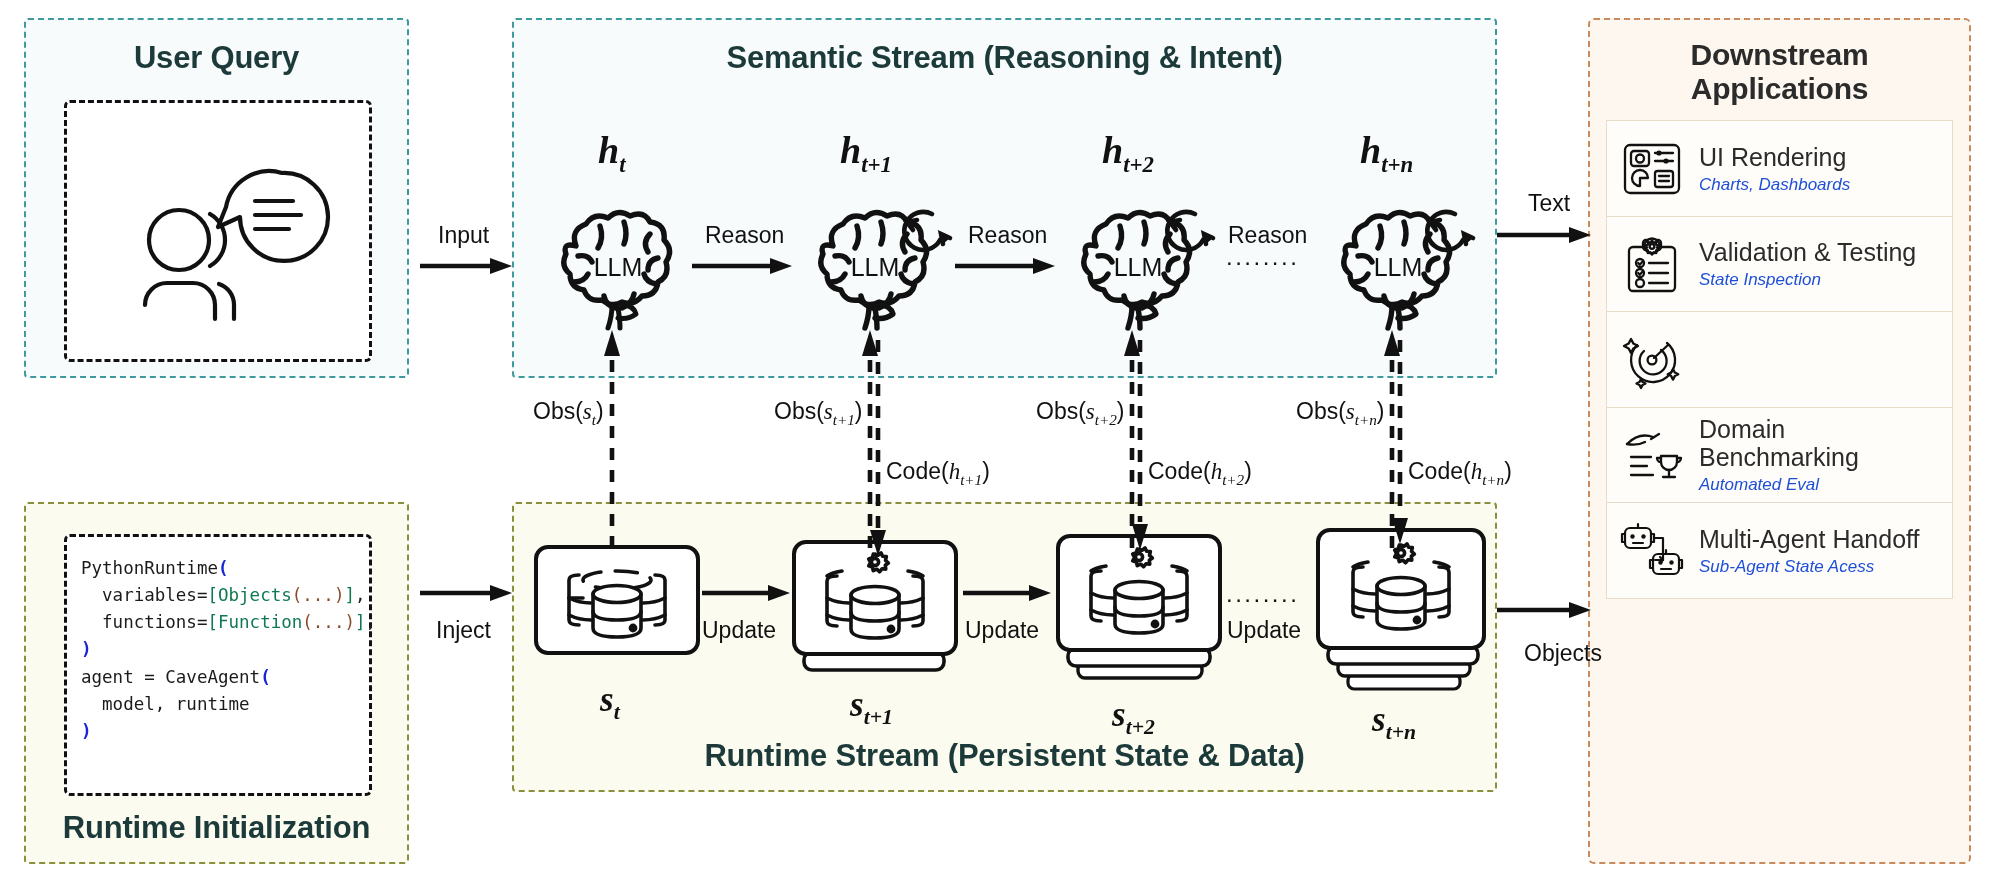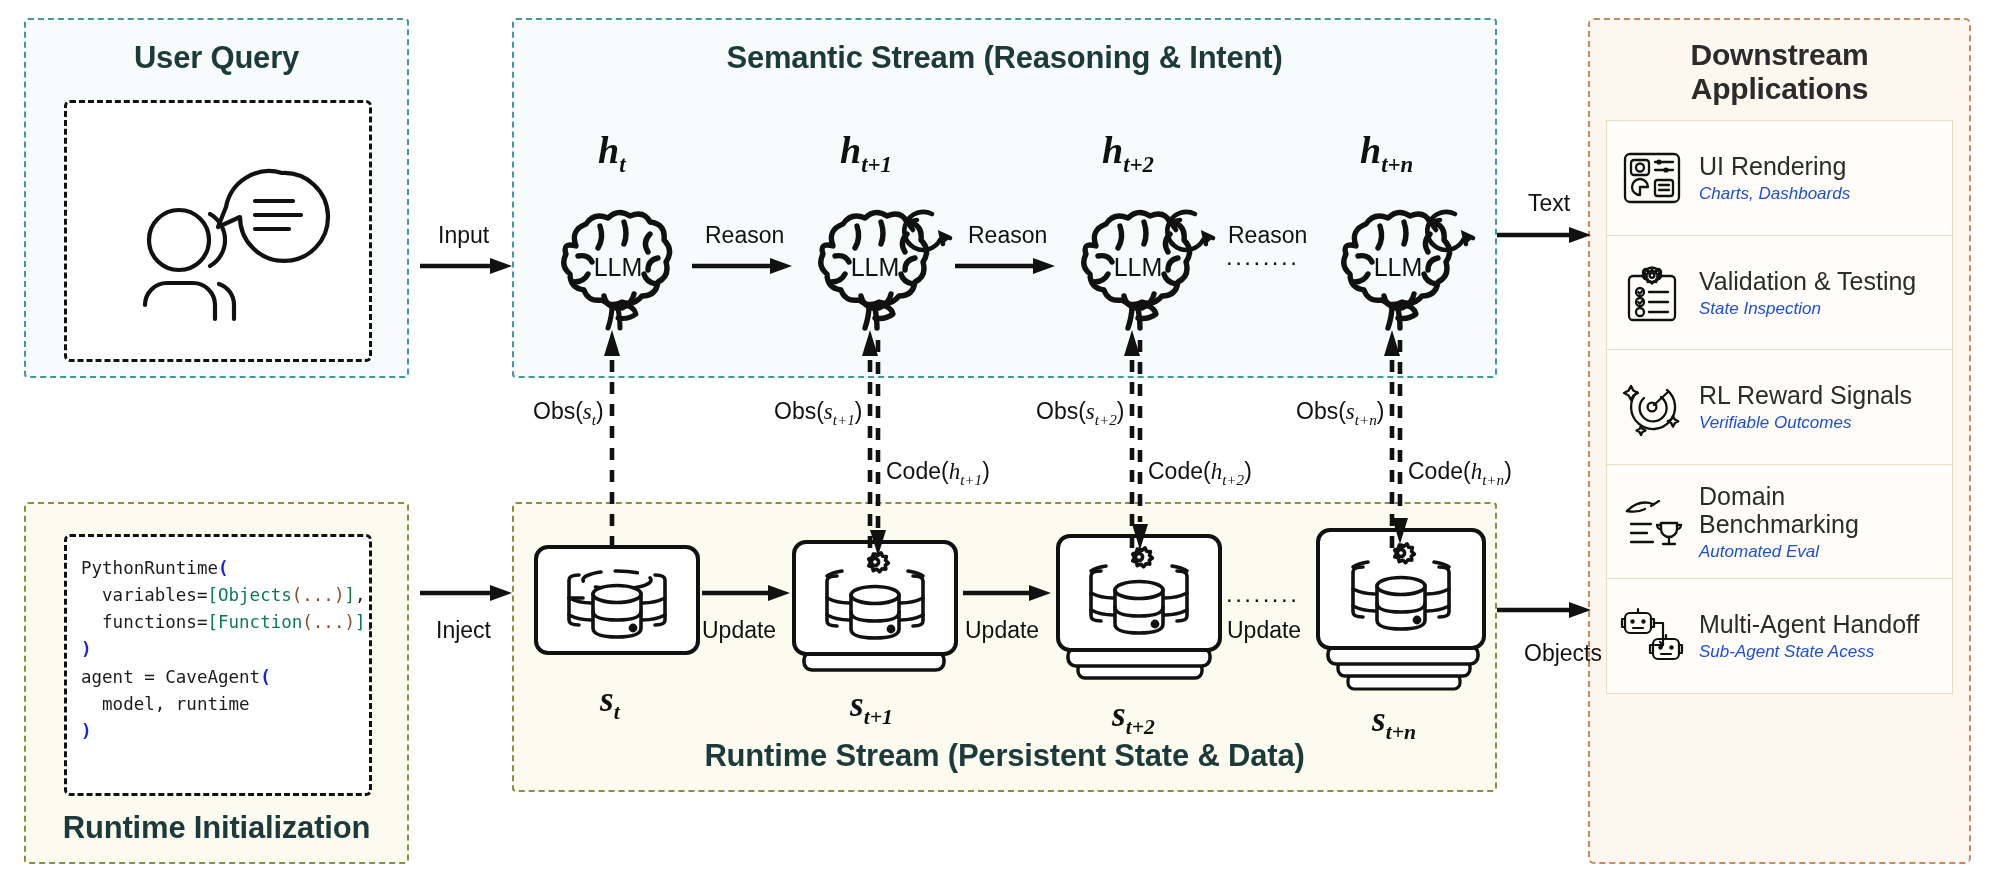--- a/index.html
+++ b/index.html
@@ -118,21 +118,21 @@
     font-family:"Liberation Serif","DejaVu Serif", serif;
     font-style:italic;
   }
   .math i sub { font-size:0.66em; }
 
   
   .ds-list { position:absolute; left:16px; top:100px; right:16px; }
   .ds-card {
     display:flex; align-items:center;
     gap:14px;
-    height:116px;
+    height:97px;
     border:1.5px solid #eadbc8;
     background:#fffdf9;
     padding:8px 12px;
     margin-bottom:-1.5px;
   }
   .ds-ico {
     width:66px; height:66px; flex:0 0 66px;
     display:flex; align-items:center; justify-content:center;
   }
   .ds-txt { min-width:0; }
@@ -260,24 +260,20 @@
             <g fill="none" stroke="#111" stroke-width="2.3" stroke-linejoin="round" stroke-linecap="round">
               <path d="M46 14 a22 22 0 1 1 -30 2"></path>
               <path d="M40 21 a13.5 13.5 0 1 1 -17 1"></path>
               <circle cx="31" cy="31" r="4.4"></circle>
               <path d="M33 29 l14 -13"></path>
               <path d="M10 10 l2.4 4.6 4.6 2.4 -4.6 2.4 -2.4 4.6 -2.4 -4.6 -4.6 -2.4 4.6 -2.4 z"></path>
               <path d="M52 40 l1.8 3.5 3.5 1.8 -3.5 1.8 -1.8 3.5 -1.8 -3.5 -3.5 -1.8 3.5 -1.8 z"></path>
               <path d="M20 50 l1.5 3 3 1.5 -3 1.5 -1.5 3 -1.5 -3 -3 -1.5 3 -1.5 z"></path>
             </g>
           </svg>
-        </div>
-        <div class="ds-txt">
-          <div class="ds-title">RL Reward Signals</div>
-          <div class="ds-sub">Verifiable Outcomes</div>
         </div>
       </div>
 
       <div class="ds-card">
         <div class="ds-ico">
           <svg width="62" height="62" viewBox="0 0 62 62">
             <g fill="none" stroke="#111" stroke-width="2.3" stroke-linejoin="round" stroke-linecap="round">
               <path d="M6 20 q12 -12 26 -7"></path>
               <path d="M6 20 q10 2 18 -2"></path>
               <line x1="30" y1="15" x2="38" y2="10"></line>

